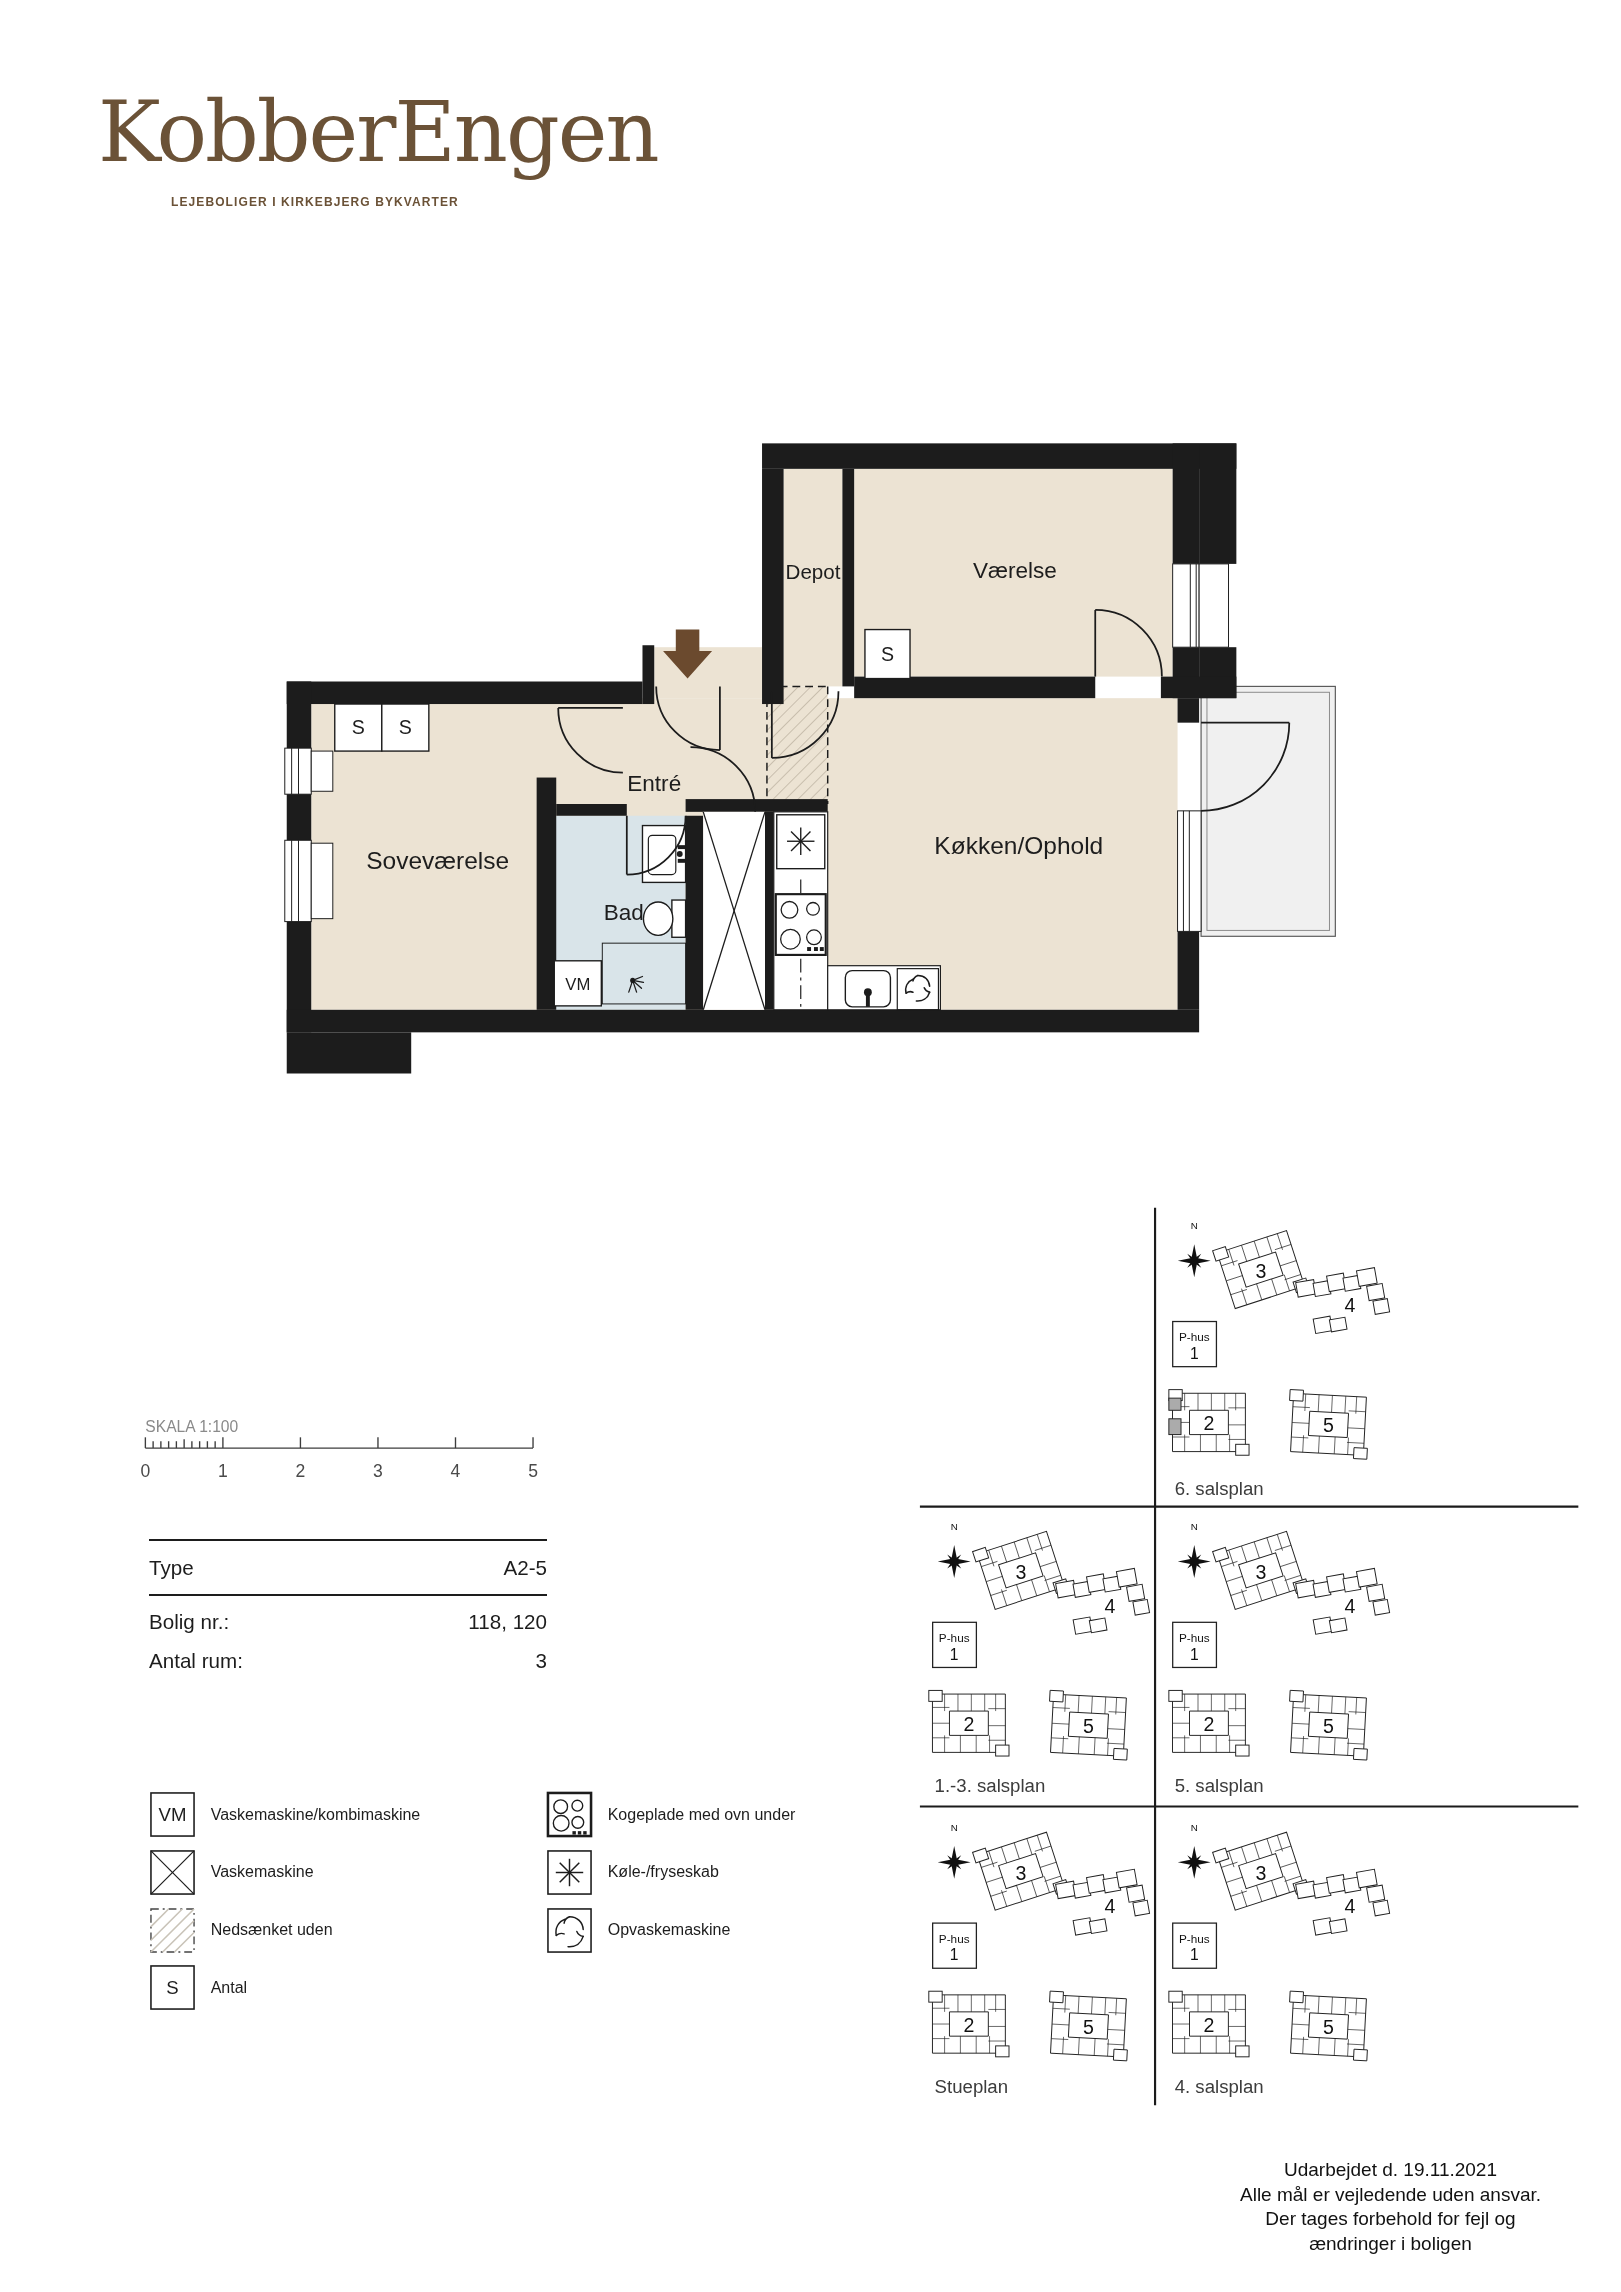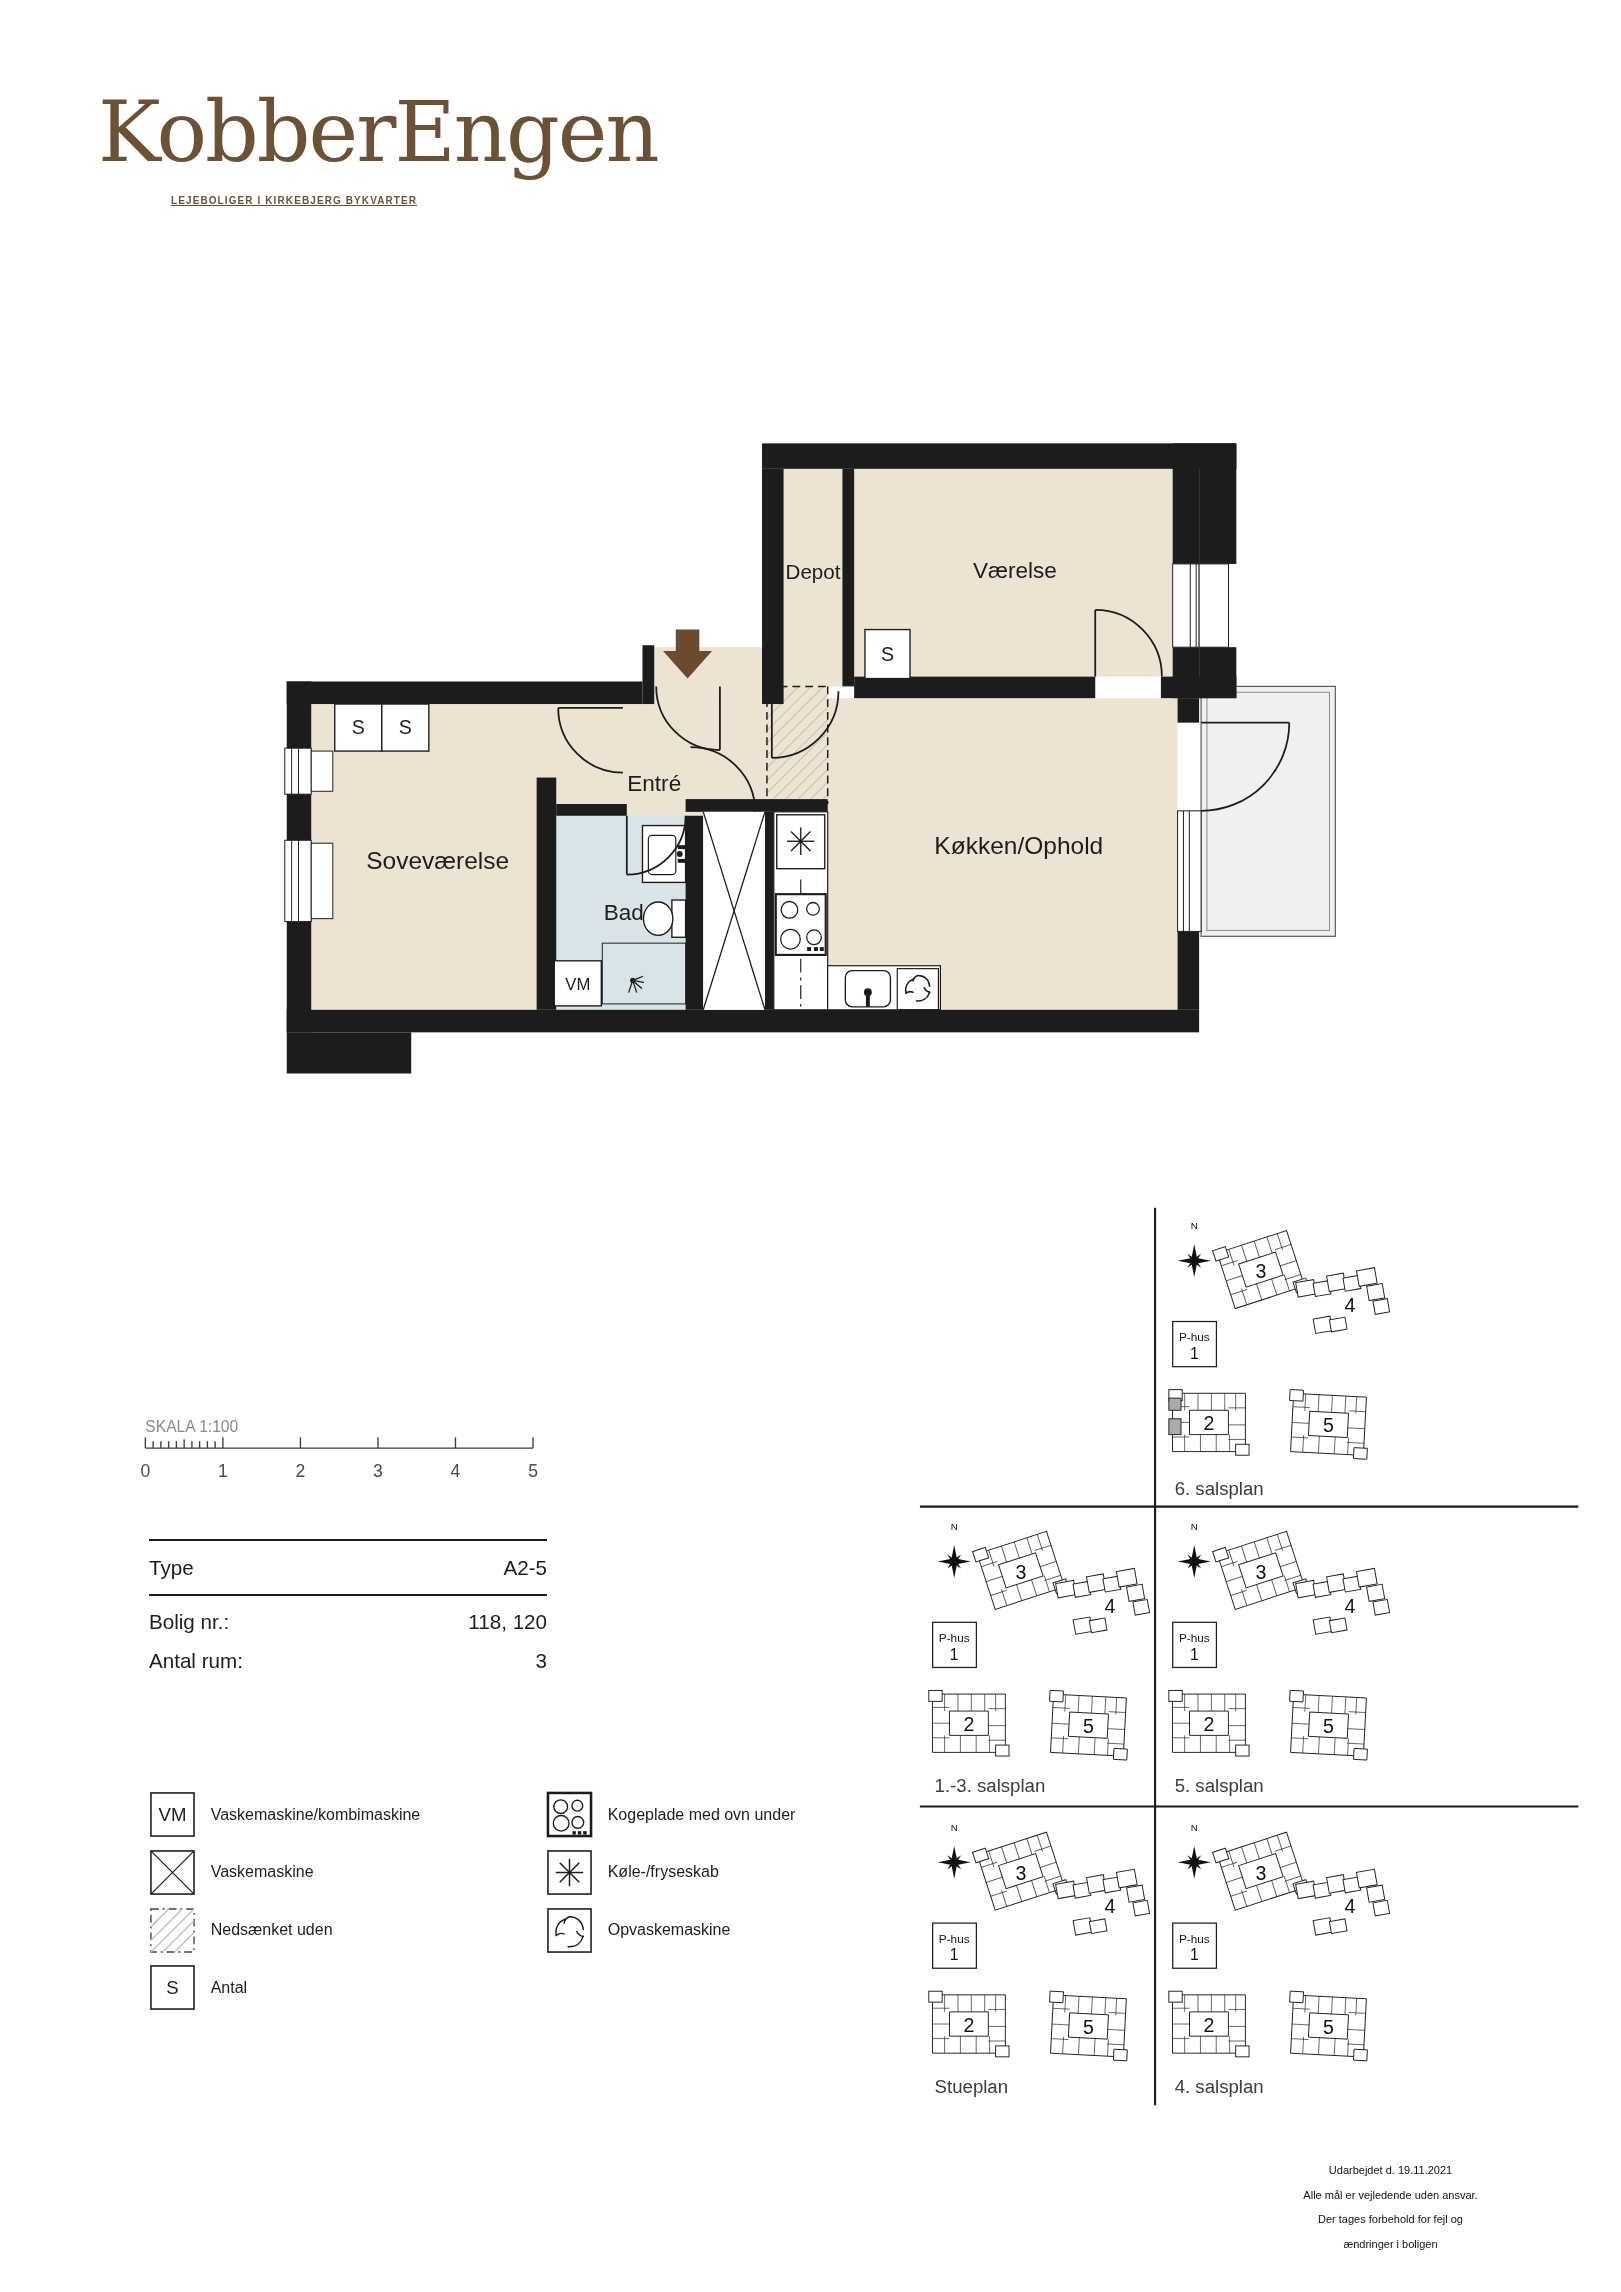--- a/index.html
+++ b/index.html
@@ -1,30 +1,30 @@
 <!DOCTYPE html>
 <html><head>
 <meta charset="utf-8">
 <style>
   html,body{margin:0;padding:0;background:#fff;}
   .page{position:relative;width:1621px;height:2293px;background:#fff;overflow:hidden;
         font-family:"Liberation Sans", sans-serif;color:#1d1d1d;}
   .logo{position:absolute;left:98px;top:90px;font-family:"DejaVu Serif","Liberation Serif",serif;
         font-size:84px;letter-spacing:-2px;color:#6B5237;line-height:1;text-align:right;}
-  .tagline{position:absolute;left:171px;top:195px;font-size:10px;font-weight:bold;
-        letter-spacing:1.1px;color:#6B5237;text-decoration:underline;}
+  .tagline{position:absolute;left:171px;top:195px;font-size:12px;font-weight:bold;
+        letter-spacing:1.1px;color:#6B5237;}
   svg text{font-family:"Liberation Sans", sans-serif;}
   .info-table{position:absolute;left:149px;top:1539px;width:398px;font-size:20.6px;}
   .info-row{display:flex;justify-content:space-between;line-height:39px;}
   .info-row.ruled{border-top:2px solid #1d1d1d;border-bottom:2px solid #1d1d1d;line-height:53px;margin-bottom:5.9px;text-align:center;}
   .legend-col{position:absolute;}
   .legend-row{display:flex;align-items:center;height:47px;margin-bottom:10.8px;}
   .legend-row .lbl{margin-left:14.7px;font-size:16px;}
   .footer{position:absolute;left:1206px;top:2158px;width:369px;text-align:center;
-          font-size:11px;line-height:24.5px;color:#111;}
+          font-size:19px;line-height:24.5px;color:#111;}
 </style>
 </head>
 <body>
 
 <div class="page">
 
   <div class="logo">KobberEngen</div>
   <div class="tagline">LEJEBOLIGER I KIRKEBJERG BYKVARTER</div>
 
   <svg style="position:absolute;left:274px;top:412px" width="1078" height="686" viewBox="280 420 1100 700">

